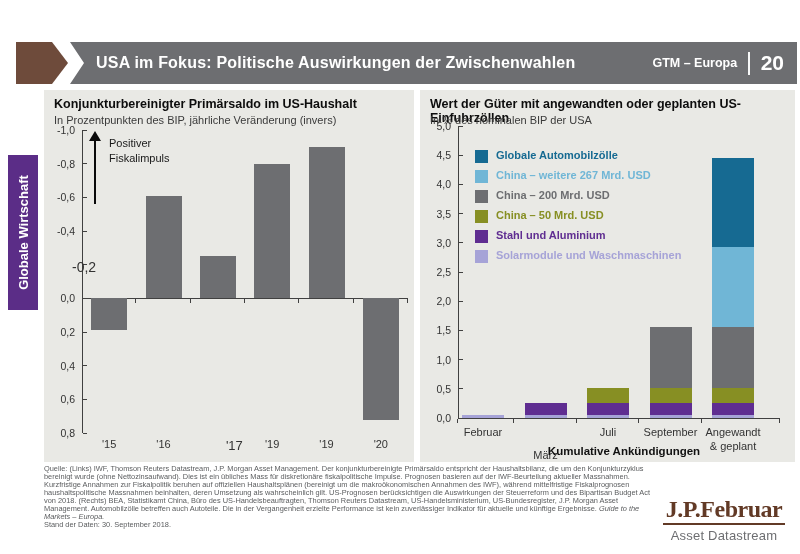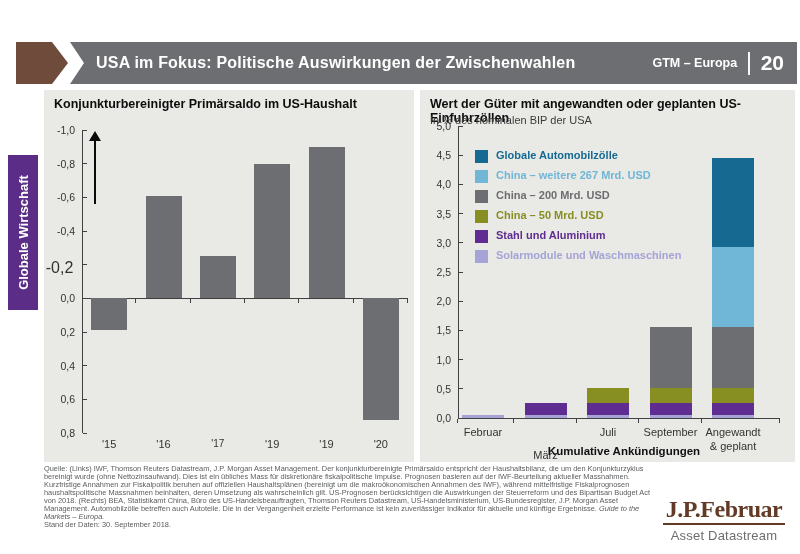--- a/index.html
+++ b/index.html
@@ -64,34 +64,37 @@
     <div class="white-arrow"></div>
     <div class="brown-arrow"></div>
   </div>
 
   <div class="side-tab">
     <span>Globale Wirtschaft</span>
   </div>
 
   <div class="panel panel-left">
     <div class="panel-title">Konjunkturbereinigter Primärsaldo im US-Haushalt</div>
+    <div class="panel-sub">In Prozentpunkten des BIP, jährliche Veränderung (invers)</div>
     <div class="plot">
       <div class="arrow-head"></div>
       <div class="arrow-line"></div>
+      <div class="annotation">Positiver
+Fiskalimpuls</div>
     <div style="position: absolute; left: 38px; top: 40px; width: 1px; height: 303px; background: rgb(64, 64, 64);"></div>
         <div style="position: absolute; left: 39px; top: 39.5px; width: 4px; height: 1px; background: rgb(64, 64, 64);"></div>
         <div style="position: absolute; left: 0px; top: 34px; width: 31px; text-align: right; font-size: 10.5px; color: rgb(51, 51, 51);">-1,0</div>
         <div style="position: absolute; left: 39px; top: 73.1667px; width: 4px; height: 1px; background: rgb(64, 64, 64);"></div>
         <div style="position: absolute; left: 0px; top: 67.6667px; width: 31px; text-align: right; font-size: 10.5px; color: rgb(51, 51, 51);">-0,8</div>
         <div style="position: absolute; left: 39px; top: 106.833px; width: 4px; height: 1px; background: rgb(64, 64, 64);"></div>
         <div style="position: absolute; left: 0px; top: 101.333px; width: 31px; text-align: right; font-size: 10.5px; color: rgb(51, 51, 51);">-0,6</div>
         <div style="position: absolute; left: 39px; top: 140.5px; width: 4px; height: 1px; background: rgb(64, 64, 64);"></div>
         <div style="position: absolute; left: 0px; top: 135px; width: 31px; text-align: right; font-size: 10.5px; color: rgb(51, 51, 51);">-0,4</div>
         <div style="position: absolute; left: 39px; top: 174.167px; width: 4px; height: 1px; background: rgb(64, 64, 64);"></div>
-        <div style="position: absolute; left: 0px; top: 168.667px; width: 31px; text-align: center; font-size: 16px; color: rgb(51, 51, 51);">-0,2</div>
+        <div style="position: absolute; left: 0px; top: 168.667px; width: 31px; text-align: left; font-size: 14px; color: rgb(51, 51, 51); padding-left: 28px;">-0,2</div>
         <div style="position: absolute; left: 39px; top: 207.833px; width: 4px; height: 1px; background: rgb(64, 64, 64);"></div>
         <div style="position: absolute; left: 0px; top: 202.333px; width: 31px; text-align: right; font-size: 10.5px; color: rgb(51, 51, 51);">0,0</div>
         <div style="position: absolute; left: 39px; top: 241.5px; width: 4px; height: 1px; background: rgb(64, 64, 64);"></div>
         <div style="position: absolute; left: 0px; top: 236px; width: 31px; text-align: right; font-size: 10.5px; color: rgb(51, 51, 51);">0,2</div>
         <div style="position: absolute; left: 39px; top: 275.167px; width: 4px; height: 1px; background: rgb(64, 64, 64);"></div>
         <div style="position: absolute; left: 0px; top: 269.667px; width: 31px; text-align: right; font-size: 10.5px; color: rgb(51, 51, 51);">0,4</div>
         <div style="position: absolute; left: 39px; top: 308.833px; width: 4px; height: 1px; background: rgb(64, 64, 64);"></div>
         <div style="position: absolute; left: 0px; top: 303.333px; width: 31px; text-align: right; font-size: 10.5px; color: rgb(51, 51, 51);">0,6</div>
         <div style="position: absolute; left: 39px; top: 342.5px; width: 4px; height: 1px; background: rgb(64, 64, 64);"></div>
         <div style="position: absolute; left: 0px; top: 337px; width: 31px; text-align: right; font-size: 10.5px; color: rgb(51, 51, 51);">0,8</div>
@@ -100,21 +103,21 @@
         <div style="position: absolute; left: 145.667px; top: 208.833px; width: 1px; height: 4px; background: rgb(64, 64, 64);"></div>
         <div style="position: absolute; left: 200px; top: 208.833px; width: 1px; height: 4px; background: rgb(64, 64, 64);"></div>
         <div style="position: absolute; left: 254.333px; top: 208.833px; width: 1px; height: 4px; background: rgb(64, 64, 64);"></div>
         <div style="position: absolute; left: 308.667px; top: 208.833px; width: 1px; height: 4px; background: rgb(64, 64, 64);"></div>
         <div style="position: absolute; left: 363px; top: 208.833px; width: 1px; height: 4px; background: rgb(64, 64, 64);"></div>
         <div style="position: absolute; left: 47.1667px; width: 36px; top: 208.333px; height: 31.9833px; background: rgb(109, 110, 113);"></div>
         <div style="position: absolute; left: 40.1667px; top: 348px; width: 50px; text-align: center; font-size: 11px; color: rgb(51, 51, 51);">'15</div>
         <div style="position: absolute; left: 101.5px; width: 36px; top: 105.65px; height: 102.683px; background: rgb(109, 110, 113);"></div>
         <div style="position: absolute; left: 94.5px; top: 348px; width: 50px; text-align: center; font-size: 11px; color: rgb(51, 51, 51);">'16</div>
         <div style="position: absolute; left: 155.833px; width: 36px; top: 166.25px; height: 42.0833px; background: rgb(109, 110, 113);"></div>
-        <div style="position: absolute; left: 148.833px; top: 348px; width: 50px; text-align: center; font-size: 10px; color: rgb(51, 51, 51);">'17</div>
+        <div style="position: absolute; left: 148.833px; top: 348px; width: 50px; text-align: right; font-size: 13px; color: rgb(51, 51, 51);">'17</div>
         <div style="position: absolute; left: 210.167px; width: 36px; top: 73.6667px; height: 134.667px; background: rgb(109, 110, 113);"></div>
         <div style="position: absolute; left: 203.167px; top: 348px; width: 50px; text-align: center; font-size: 11px; color: rgb(51, 51, 51);">'19</div>
         <div style="position: absolute; left: 264.5px; width: 36px; top: 56.8333px; height: 151.5px; background: rgb(109, 110, 113);"></div>
         <div style="position: absolute; left: 257.5px; top: 348px; width: 50px; text-align: center; font-size: 11px; color: rgb(51, 51, 51);">'19</div>
         <div style="position: absolute; left: 318.833px; width: 36px; top: 208.333px; height: 121.2px; background: rgb(109, 110, 113);"></div>
         <div style="position: absolute; left: 311.833px; top: 348px; width: 50px; text-align: center; font-size: 11px; color: rgb(51, 51, 51);">'20</div>
       </div>
   </div>
 
   <div class="panel panel-right">

